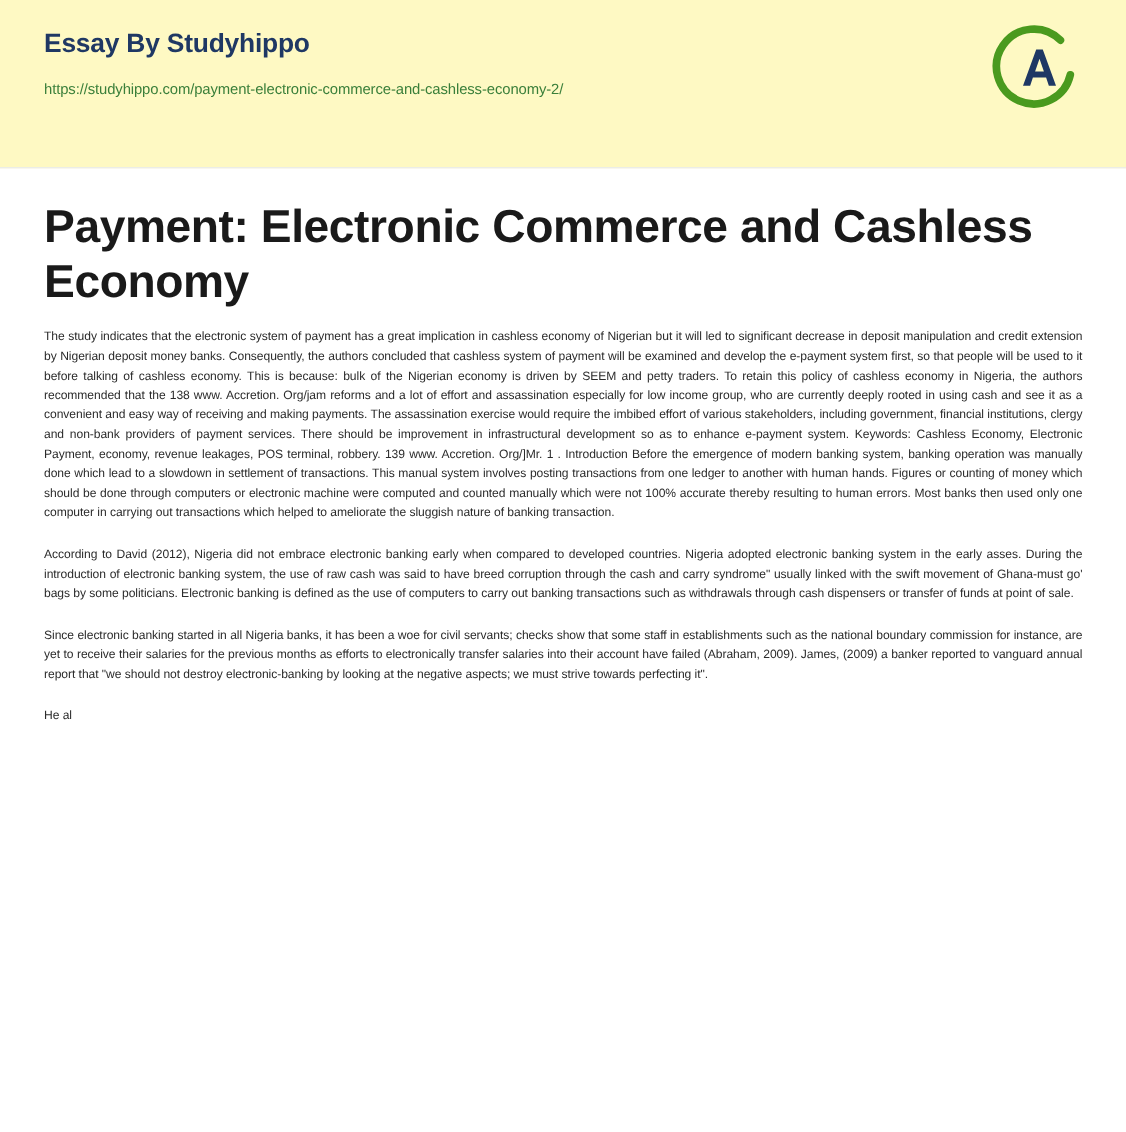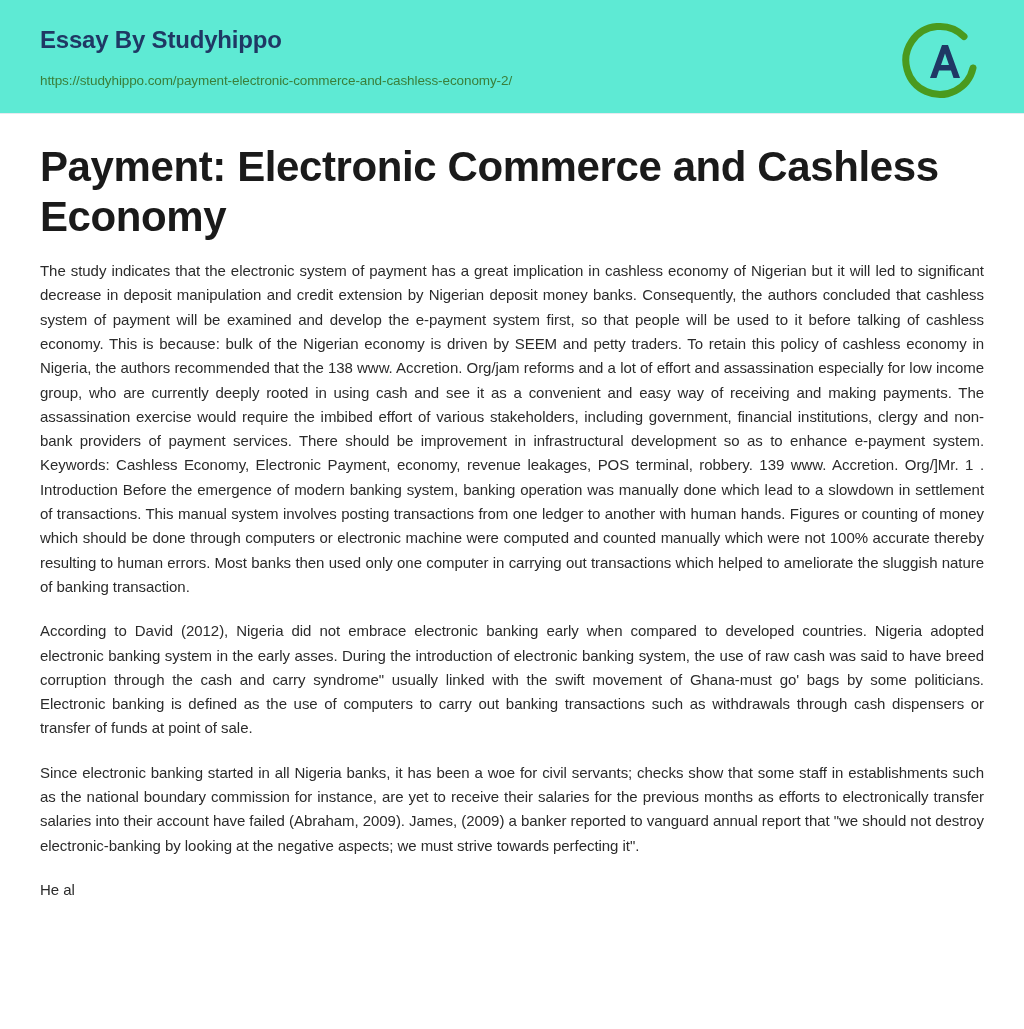--- a/index.html
+++ b/index.html
@@ -12,25 +12,25 @@
   }
   .page {
     width: 1024px;
     min-height: 1029px;
     background: #ffffff;
     position: relative;
     overflow: hidden;
   }
   
   .header {
-    background: #5eead4;
+    background: #fef9c3;
     border-bottom: 1px solid #e6eaf0;
     padding: 22px 40px 18px 40px;
     position: relative;
-    height: 114px;
+    height: 153px;
   }
   .brand {
     font-size: 24px;
     font-weight: bold;
     color: #1f3864;
     letter-spacing: -0.2px;
     line-height: 1.2;
     margin: 4px 0 0 0;
   }
   .source-url {
@@ -54,21 +54,21 @@
   }
   .title {
     font-size: 42px;
     font-weight: bold;
     color: #1a1a1a;
     line-height: 1.18;
     margin: 0 0 18px 0;
     letter-spacing: -0.4px;
   }
   .para {
-    font-size: 15px;
+    font-size: 11px;
     line-height: 1.62;
     color: #2b2b2b;
     text-align: justify;
     margin: 0 0 20px 0;
     letter-spacing: -0.05px;
   }
   .para:last-child { margin-bottom: 0; }
 </style>
 </head>
 <body>

